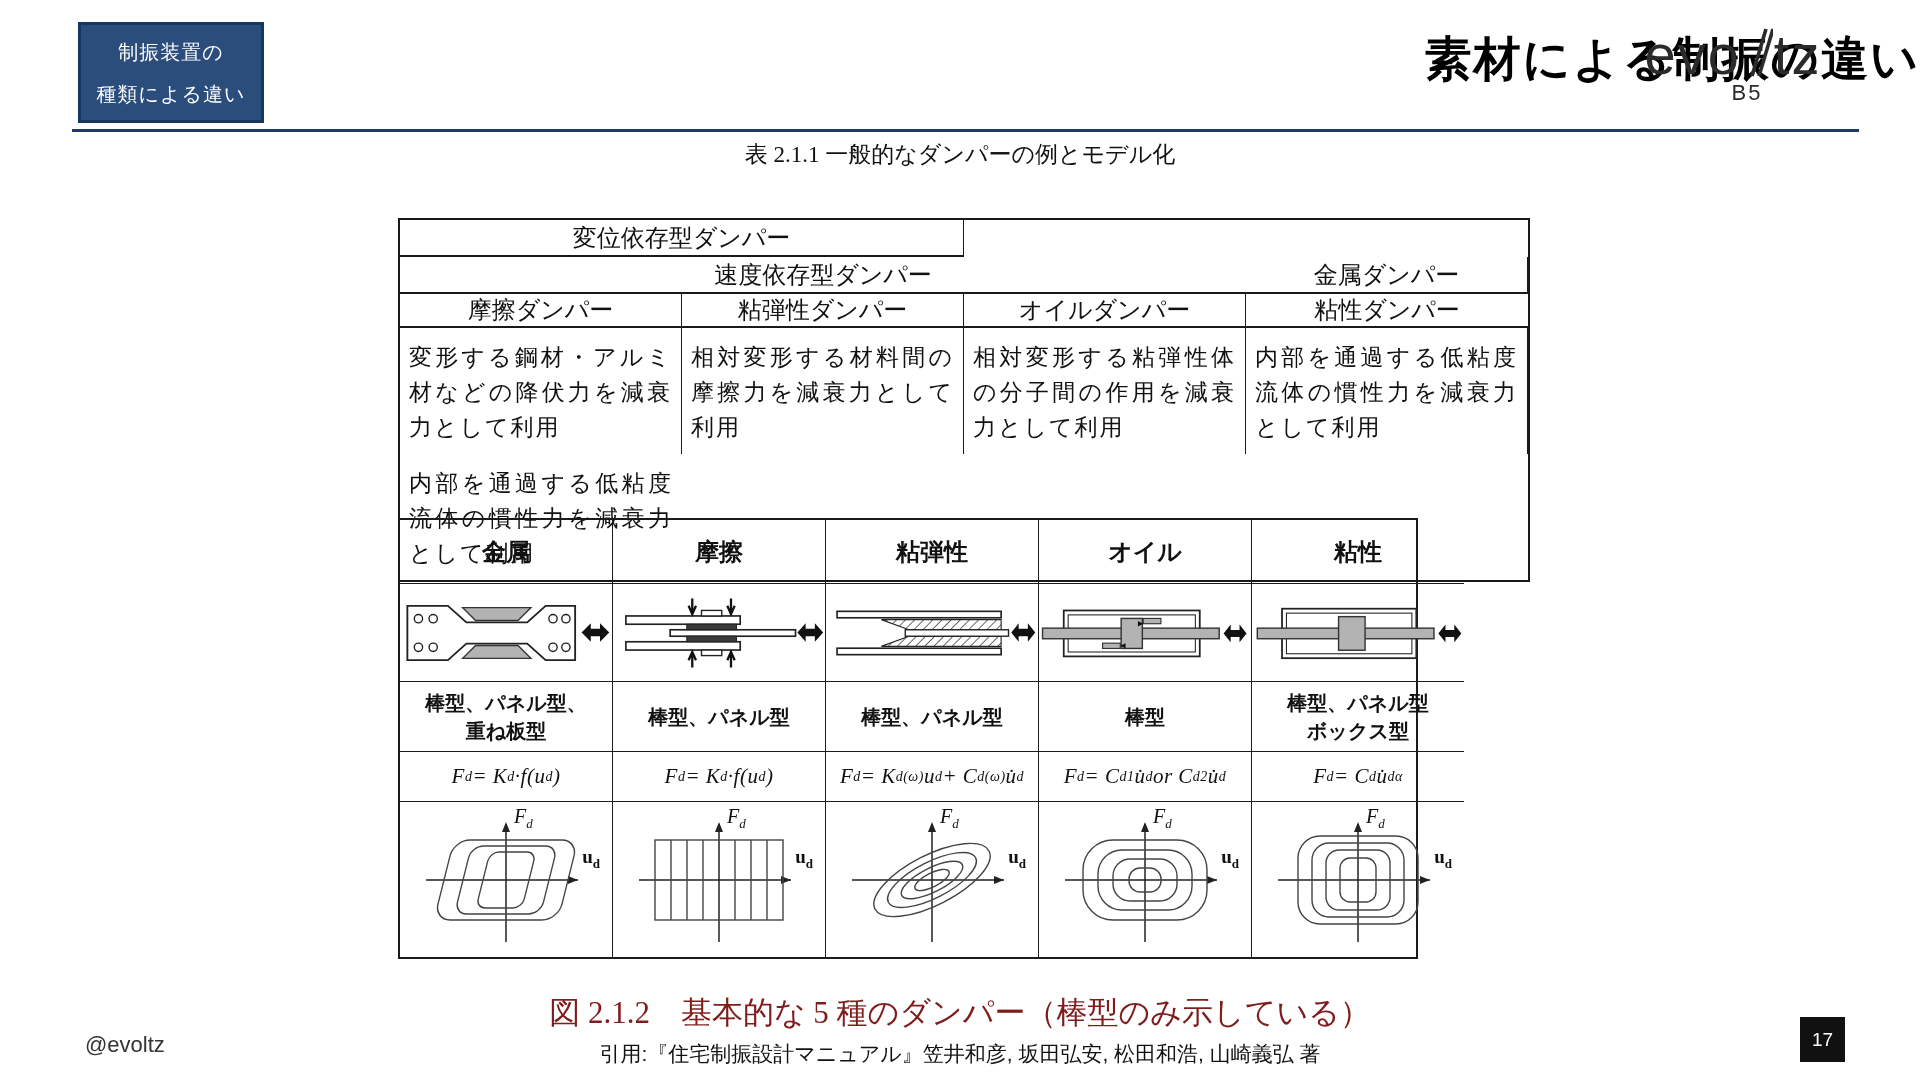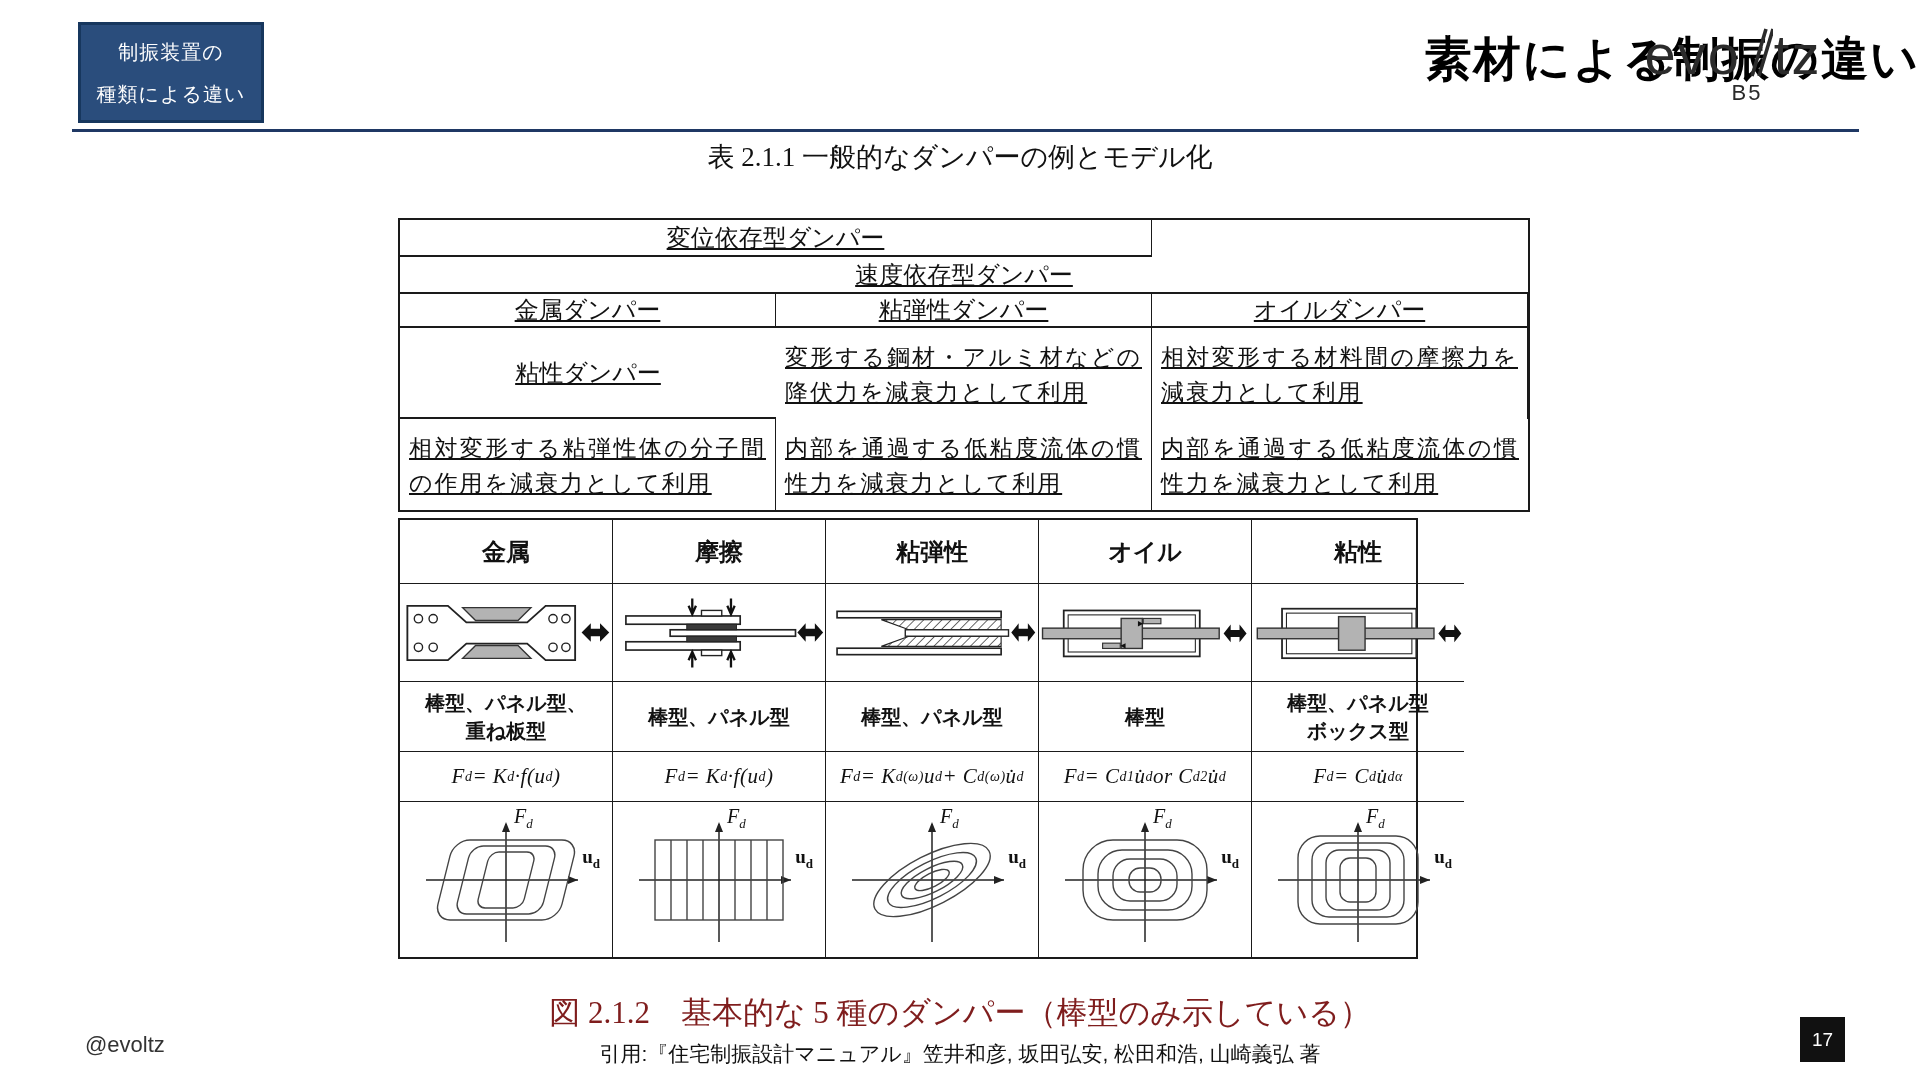--- a/index.html
+++ b/index.html
@@ -15,28 +15,28 @@
               font-size:47px;font-weight:bold;letter-spacing:2px;color:#000;}
   .logo{position:absolute;right:82px;top:26px;width:210px;text-align:center;color:#2b2b2b;}
   .logo-row{display:flex;align-items:flex-end;justify-content:center;
             font-size:56px;line-height:0.82;letter-spacing:2px;font-weight:400;}
   .logo-slash{margin:0 1px 0 2px;}
   .logo-sub{font-size:22px;letter-spacing:2px;margin-top:2px;transform:translateX(14px);}
   .rule{position:absolute;left:72px;top:129px;width:1787px;height:3px;background:#1f3864;}
 
   
   .t1-caption{position:absolute;left:0;right:0;top:139px;text-align:center;
-              font-family:"Liberation Serif",serif;font-size:27px;color:#111;}
+              font-family:"Liberation Serif",serif;font-size:23px;color:#111;}
   .fig-caption{position:absolute;left:0;right:0;top:992px;text-align:center;
                font-family:"Liberation Serif",serif;font-size:31px;color:#7f1d1d;}
 
   
   .t1{position:absolute;left:398px;top:218px;width:1132px;display:grid;
-      grid-template-columns:repeat(3,1fr);grid-template-rows:37px 37px auto;
-      border:2px solid #1a1a1a;font-family:"Liberation Serif",serif;box-sizing:border-box;text-decoration:underline;}
+      grid-template-columns:repeat(4,1fr);grid-template-rows:37px 37px auto;
+      border:2px solid #1a1a1a;font-family:"Liberation Serif",serif;box-sizing:border-box;}
   .t1 > div{display:flex;align-items:center;justify-content:center;box-sizing:border-box;}
   .t1 .gh{font-size:24px;border-bottom:2px solid #1a1a1a;}
   .t1 .c2{grid-column:span 2;border-right:1.5px solid #1a1a1a;}
   .t1 .c3{grid-column:span 3;}
   .t1 .ch{font-size:24px;border-bottom:2px solid #1a1a1a;border-right:1px solid #1a1a1a;}
   .t1 .td{font-size:23px;line-height:35px;letter-spacing:2px;padding:12px 9px 9px;
           text-align:justify;text-justify:inter-ideograph;display:block;
           border-right:1px solid #1a1a1a;}
   .t1 .rend{border-right:none;}
 
@@ -94,20 +94,21 @@
 
   <div class="rule"></div>
 
   <div class="t1-caption">表 2.1.1  一般的なダンパーの例とモデル化</div>
 
   <div class="t1">
     <div class="gh c2">変位依存型ダンパー</div>
     <div class="gh c3 rend">速度依存型ダンパー</div>
 
     <div class="ch">金属ダンパー</div>
+    <div class="ch">摩擦ダンパー</div>
     <div class="ch">粘弾性ダンパー</div>
     <div class="ch">オイルダンパー</div>
     <div class="ch rend">粘性ダンパー</div>
 
     <div class="td">変形する鋼材・アルミ材などの降伏力を減衰力として利用</div>
     <div class="td">相対変形する材料間の摩擦力を減衰力として利用</div>
     <div class="td">相対変形する粘弾性体の分子間の作用を減衰力として利用</div>
     <div class="td">内部を通過する低粘度流体の慣性力を減衰力として利用</div>
     <div class="td rend">内部を通過する低粘度流体の慣性力を減衰力として利用</div>
   </div>

